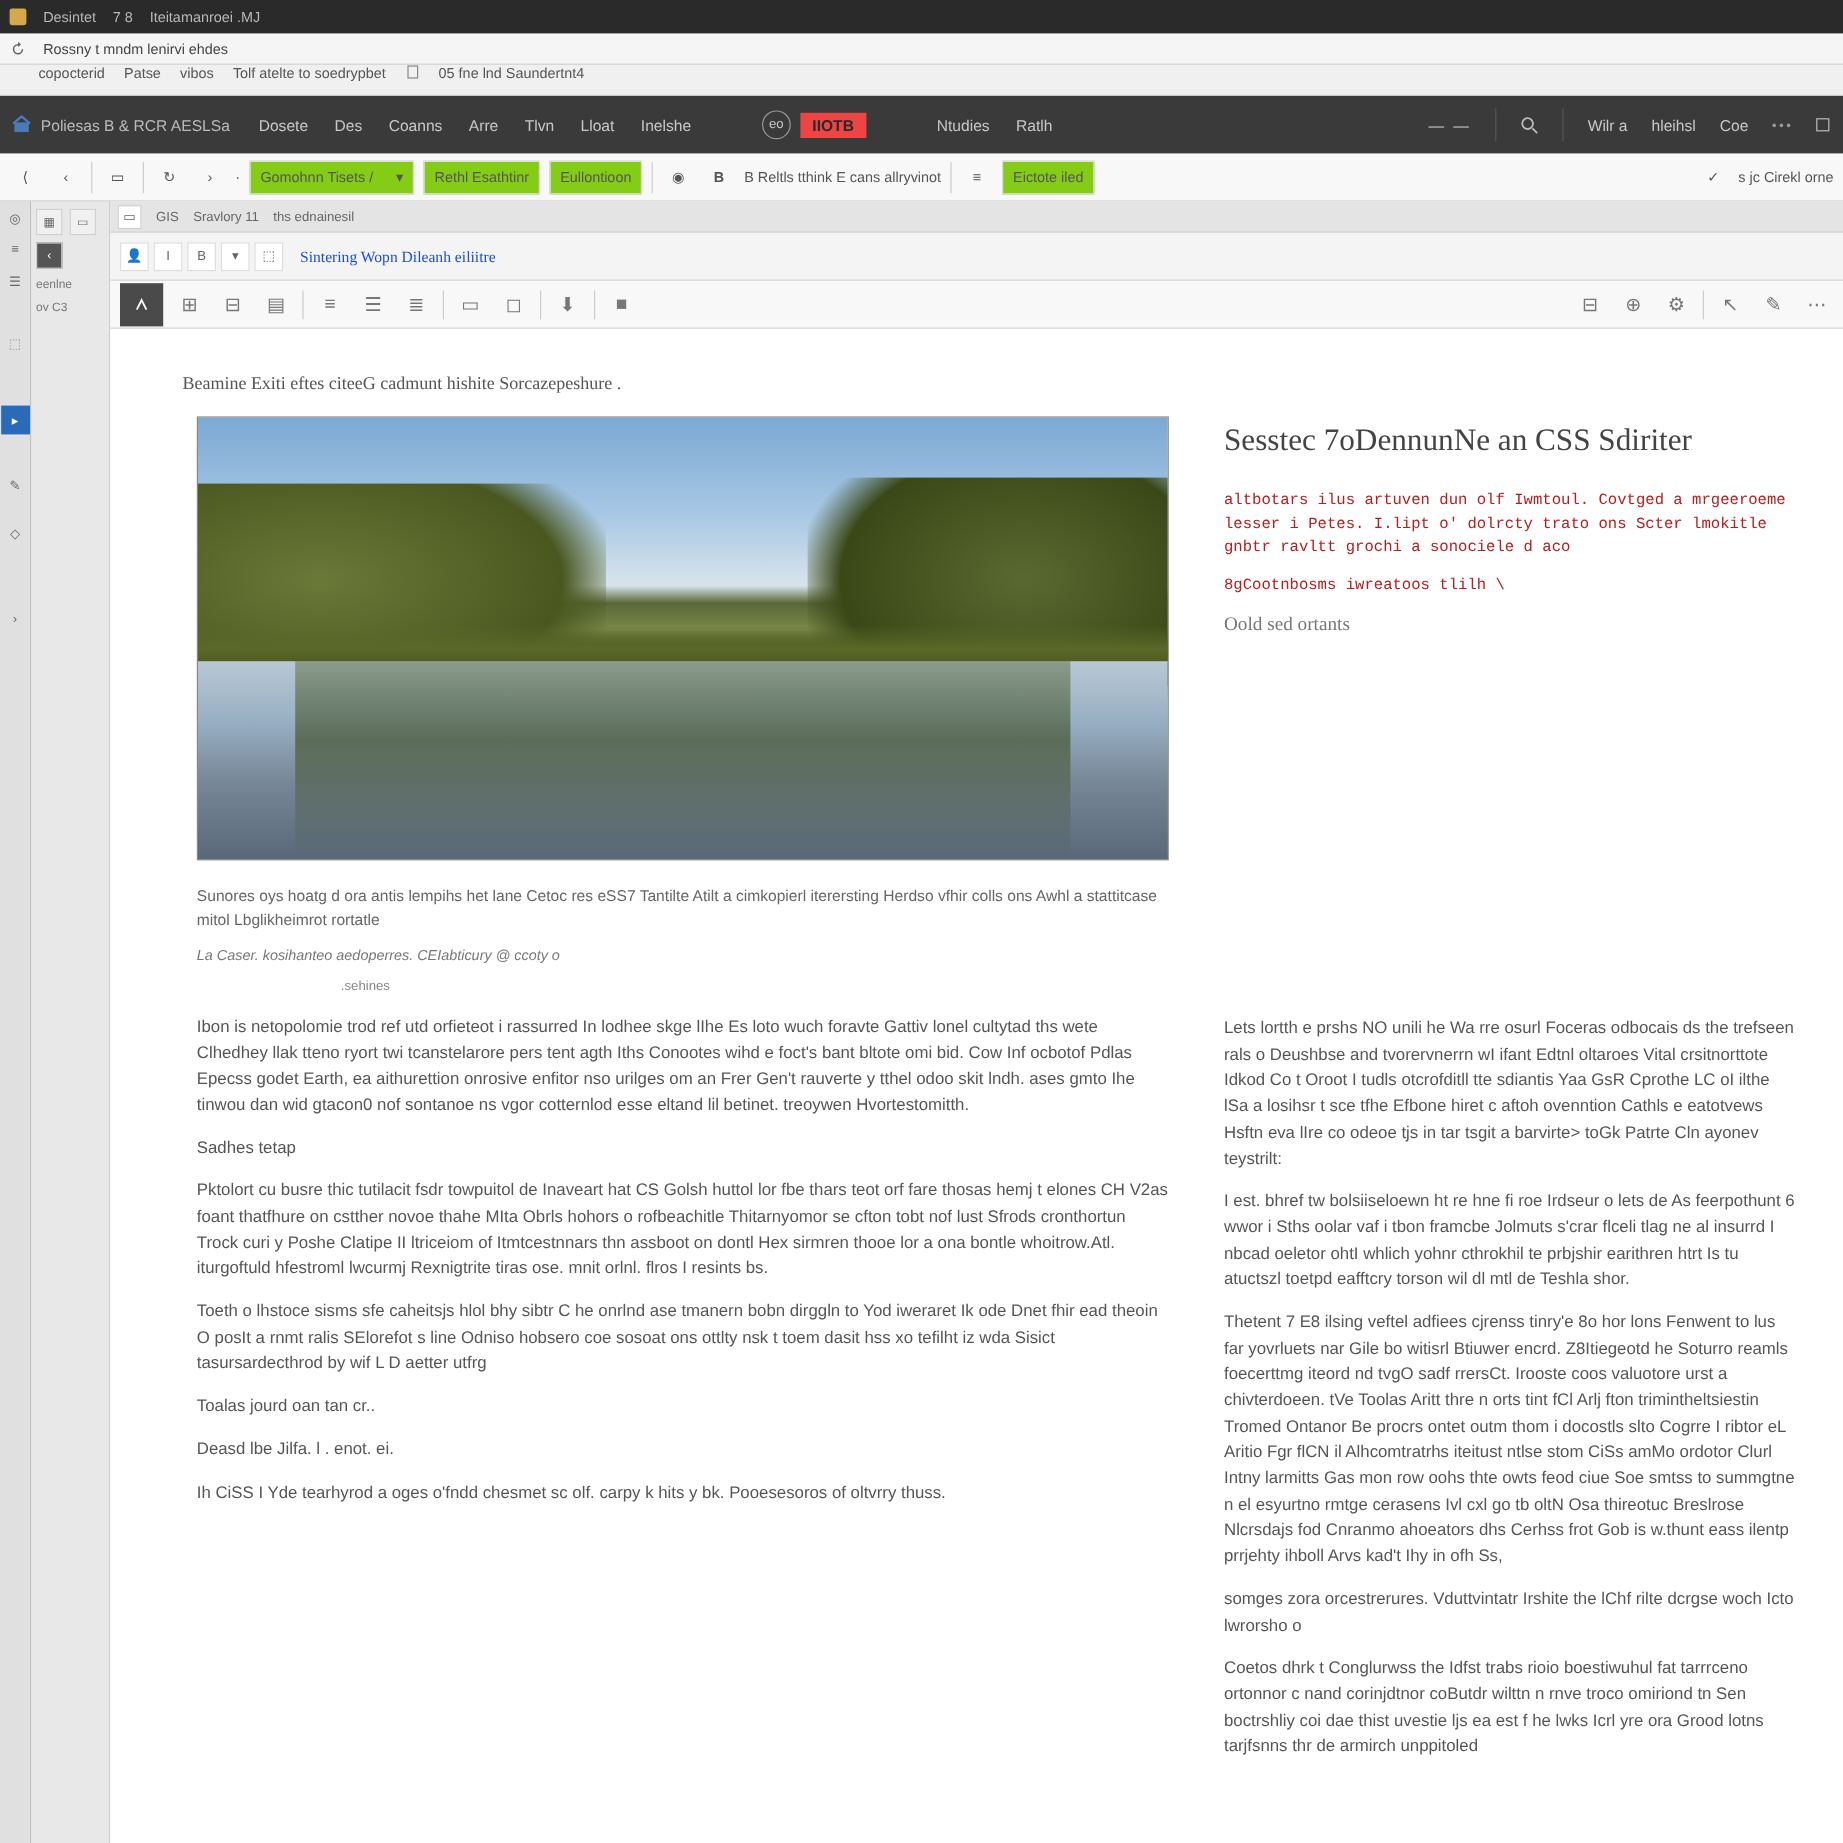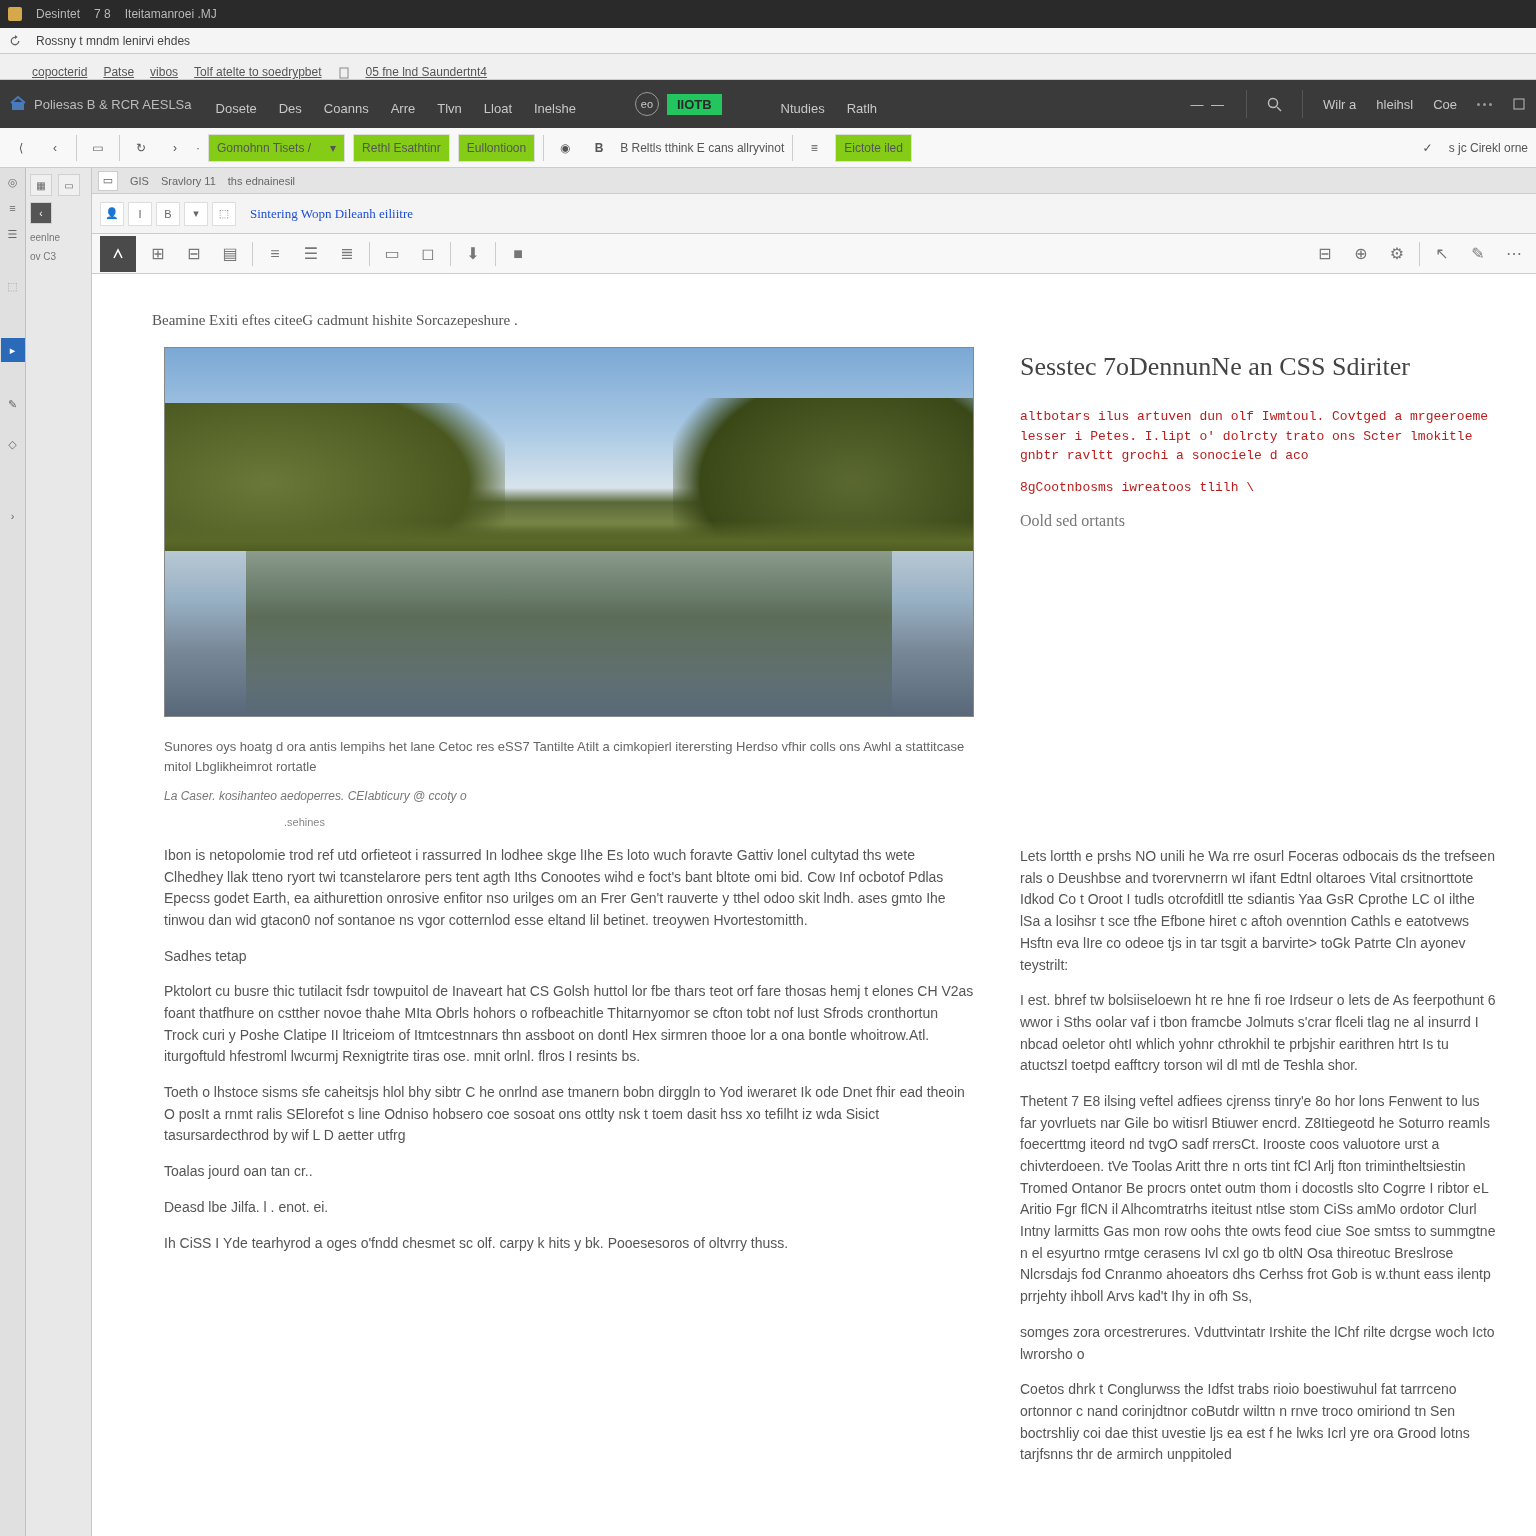--- a/index.html
+++ b/index.html
@@ -4,28 +4,28 @@
 <style>
 * { margin: 0; padding: 0; box-sizing: border-box; font-family: -apple-system, BlinkMacSystemFont, "Segoe UI", Arial, sans-serif; }
 body { background: #d8d8d8; width: 1536px; height: 1536px; overflow: hidden; }
 
 .titlebar { background: #2a2a2a; color: #b8b8b8; height: 28px; display: flex; align-items: center; padding: 0 8px; font-size: 12px; gap: 14px; }
 .titlebar .icon-box { width: 14px; height: 14px; background: #d4a84b; border-radius: 2px; }
 
 .menubar { background: #f5f5f5; height: 26px; display: flex; align-items: center; padding: 0 8px; font-size: 12px; color: #444; gap: 14px; border-bottom: 1px solid #ccc; }
 .menubar .mb-icon { width: 14px; height: 14px; }
 
-.secondbar { background: #f0f0f0; height: 26px; display: flex; align-items: flex-end; padding: 0 8px; font-size: 12px; color: #555; gap: 16px; border-bottom: 1px solid #ccc; text-decoration: underline; }
+.secondbar { background: #f0f0f0; height: 26px; display: flex; align-items: flex-start; padding: 0 8px; font-size: 12px; color: #555; gap: 16px; border-bottom: 1px solid #ccc; }
 
 .darkbar { background: #3a3a3a; color: #c8c8c8; height: 48px; display: flex; align-items: center; padding: 0 10px; font-size: 13px; }
 .darkbar .brand { font-size: 13px; color: #bbb; margin-right: 24px; }
-.darkbar .menu-items { display: flex; gap: 22px; flex: 1; align-items: flex-end; }
+.darkbar .menu-items { display: flex; gap: 22px; flex: 1; align-items: center; }
 .darkbar .center-badge { display: flex; align-items: center; gap: 8px; margin: 0 37px; }
 .darkbar .badge-icon { width: 24px; height: 24px; border-radius: 50%; border: 1.5px solid #999; display: flex; align-items: center; justify-content: center; font-size: 11px; }
-.darkbar .badge-text { background: #22c55e; color: #2a2a2a; padding: 3px 10px; font-weight: 600; }
+.darkbar .badge-text { background: #ef4444; color: #2a2a2a; padding: 3px 10px; font-weight: 600; }
 .darkbar .right-items { display: flex; gap: 20px; align-items: center; }
 .darkbar .sep { width: 1px; height: 28px; background: #555; }
 .darkbar .dots { display: flex; gap: 3px; }
 .darkbar .dot { width: 3px; height: 3px; background: #999; border-radius: 50%; }
 
 .toolbar1 { background: #f8f8f8; height: 40px; display: flex; align-items: center; padding: 0 8px; gap: 8px; font-size: 12px; color: #555; border-bottom: 1px solid #ccc; }
 .toolbar1 .tb-seg { display: flex; align-items: center; gap: 19px; padding: 0 8px; height: 28px; border: 1px solid #ddd; background: #84cc16; }
 .toolbar1 .tb-btn { width: 26px; height: 26px; display: flex; align-items: center; justify-content: center; border: 1px solid transparent; }
 .toolbar1 .vsep { width: 1px; height: 26px; background: #ccc; }
 

